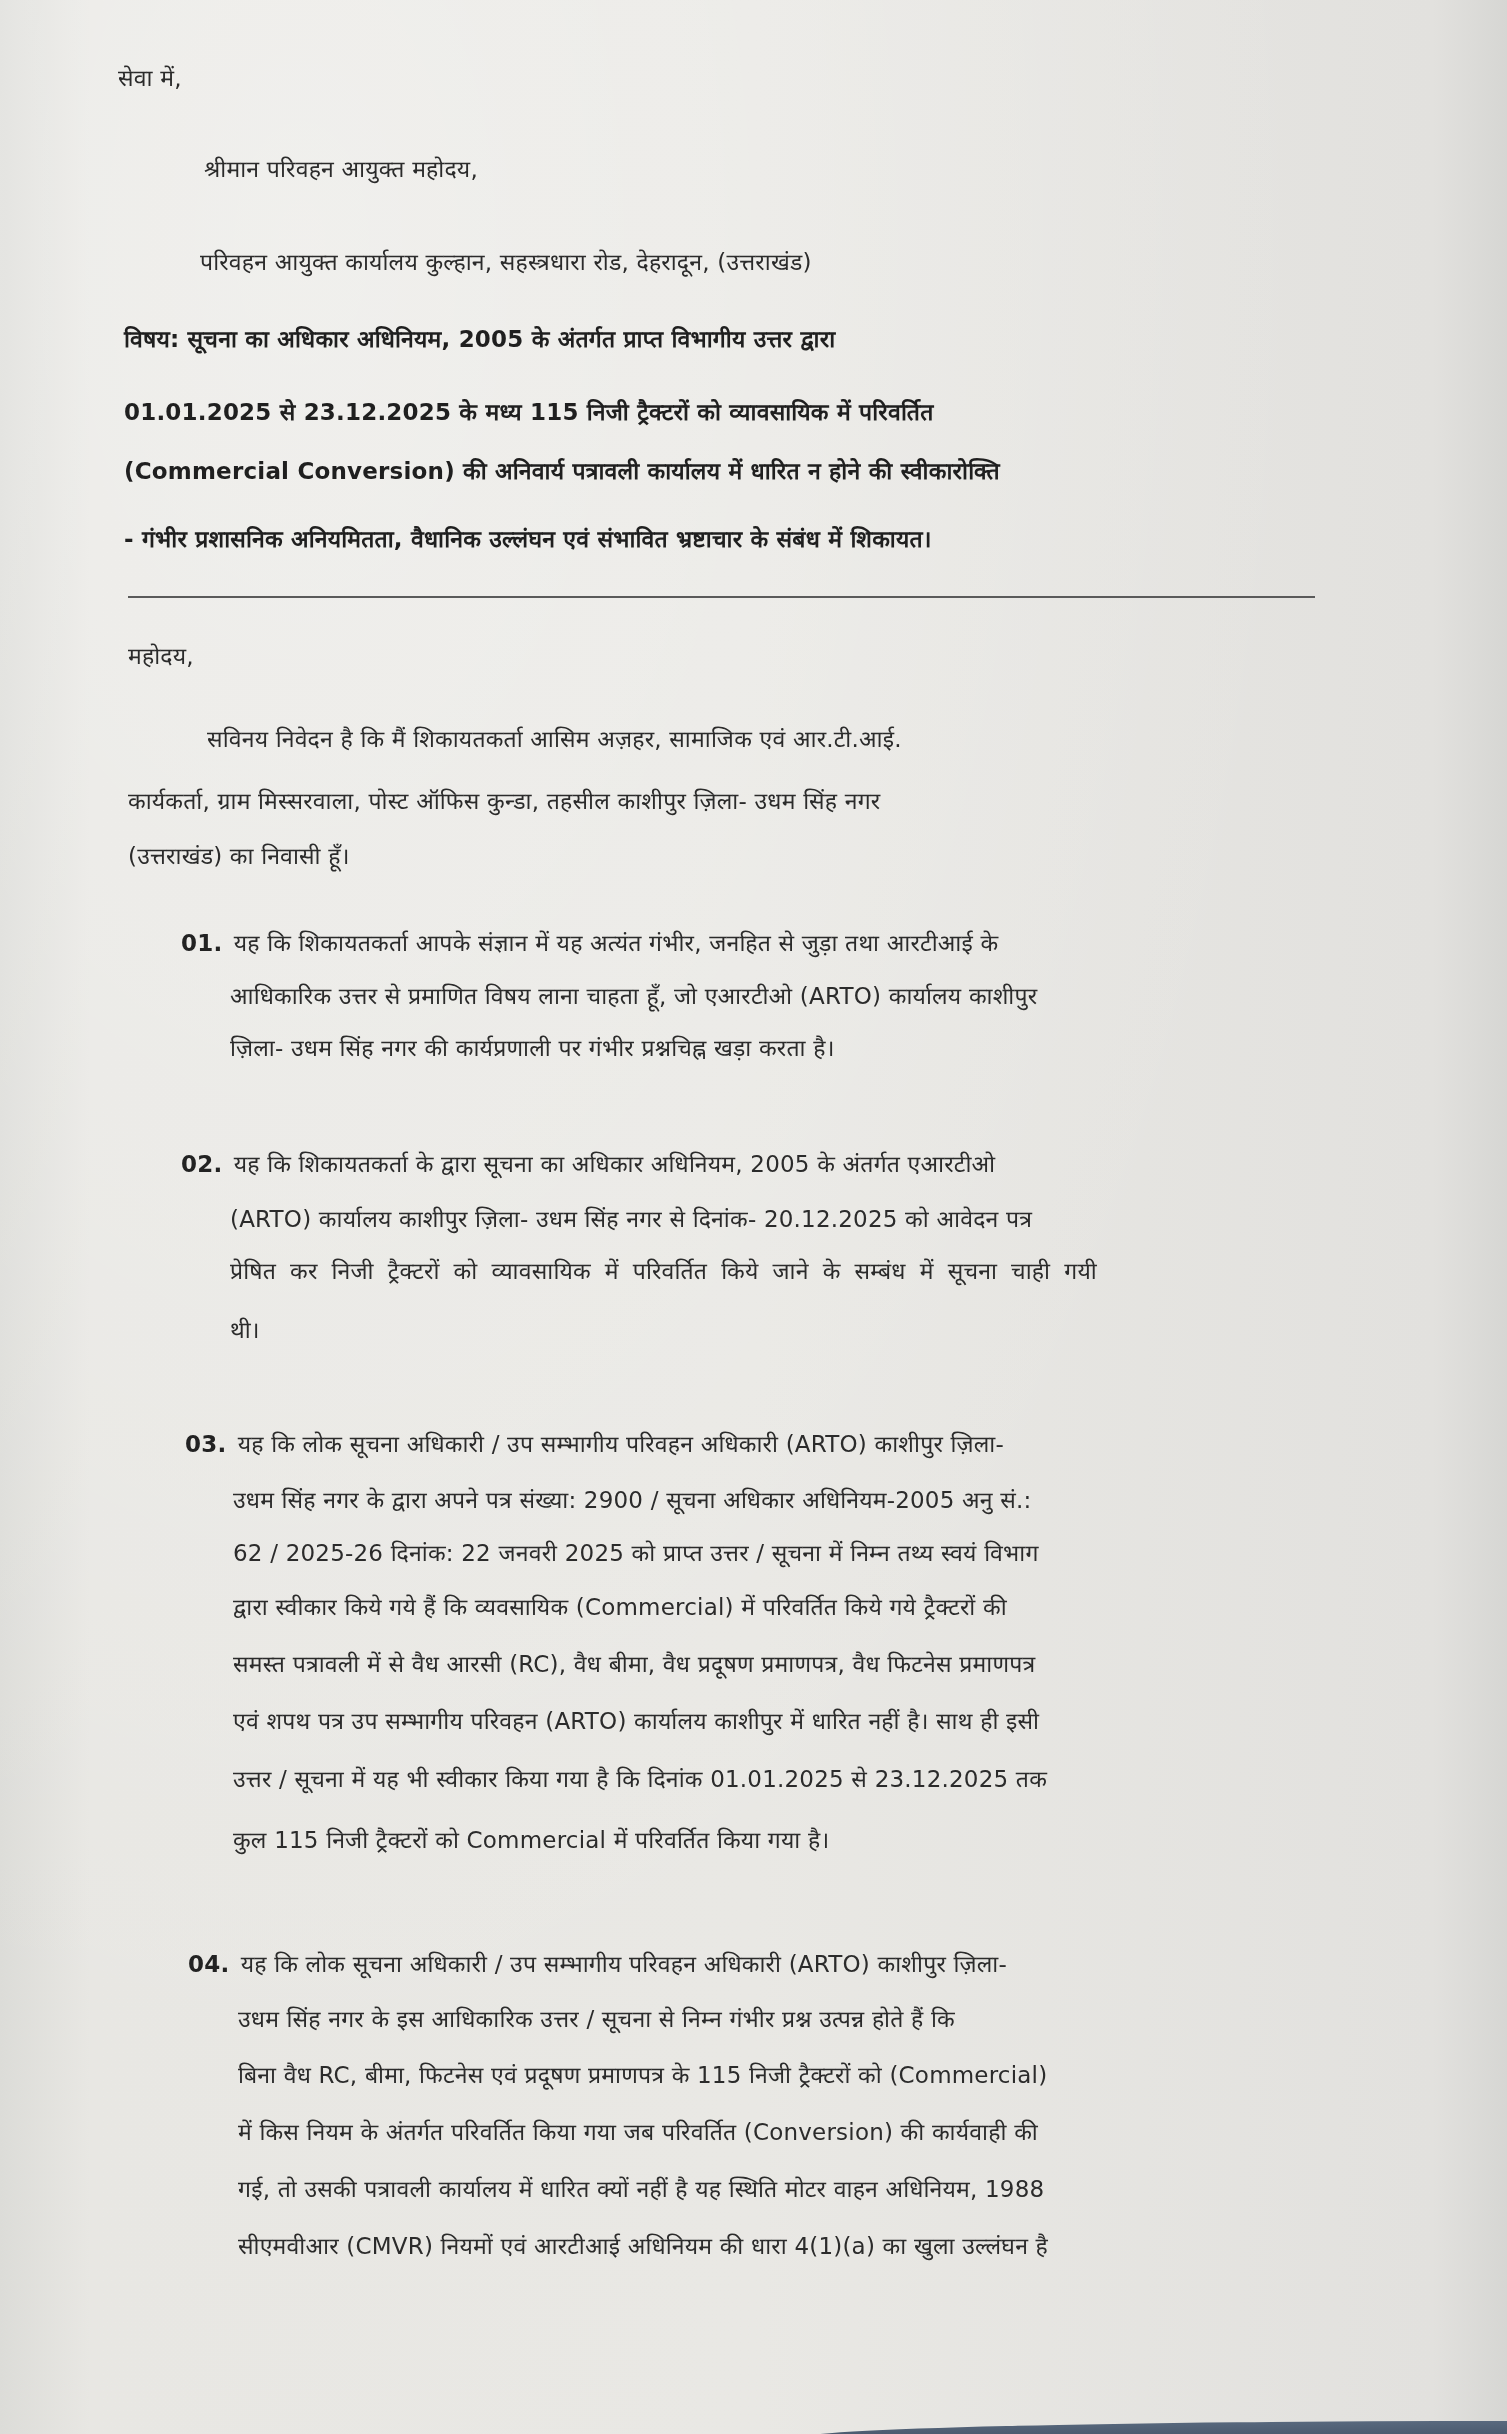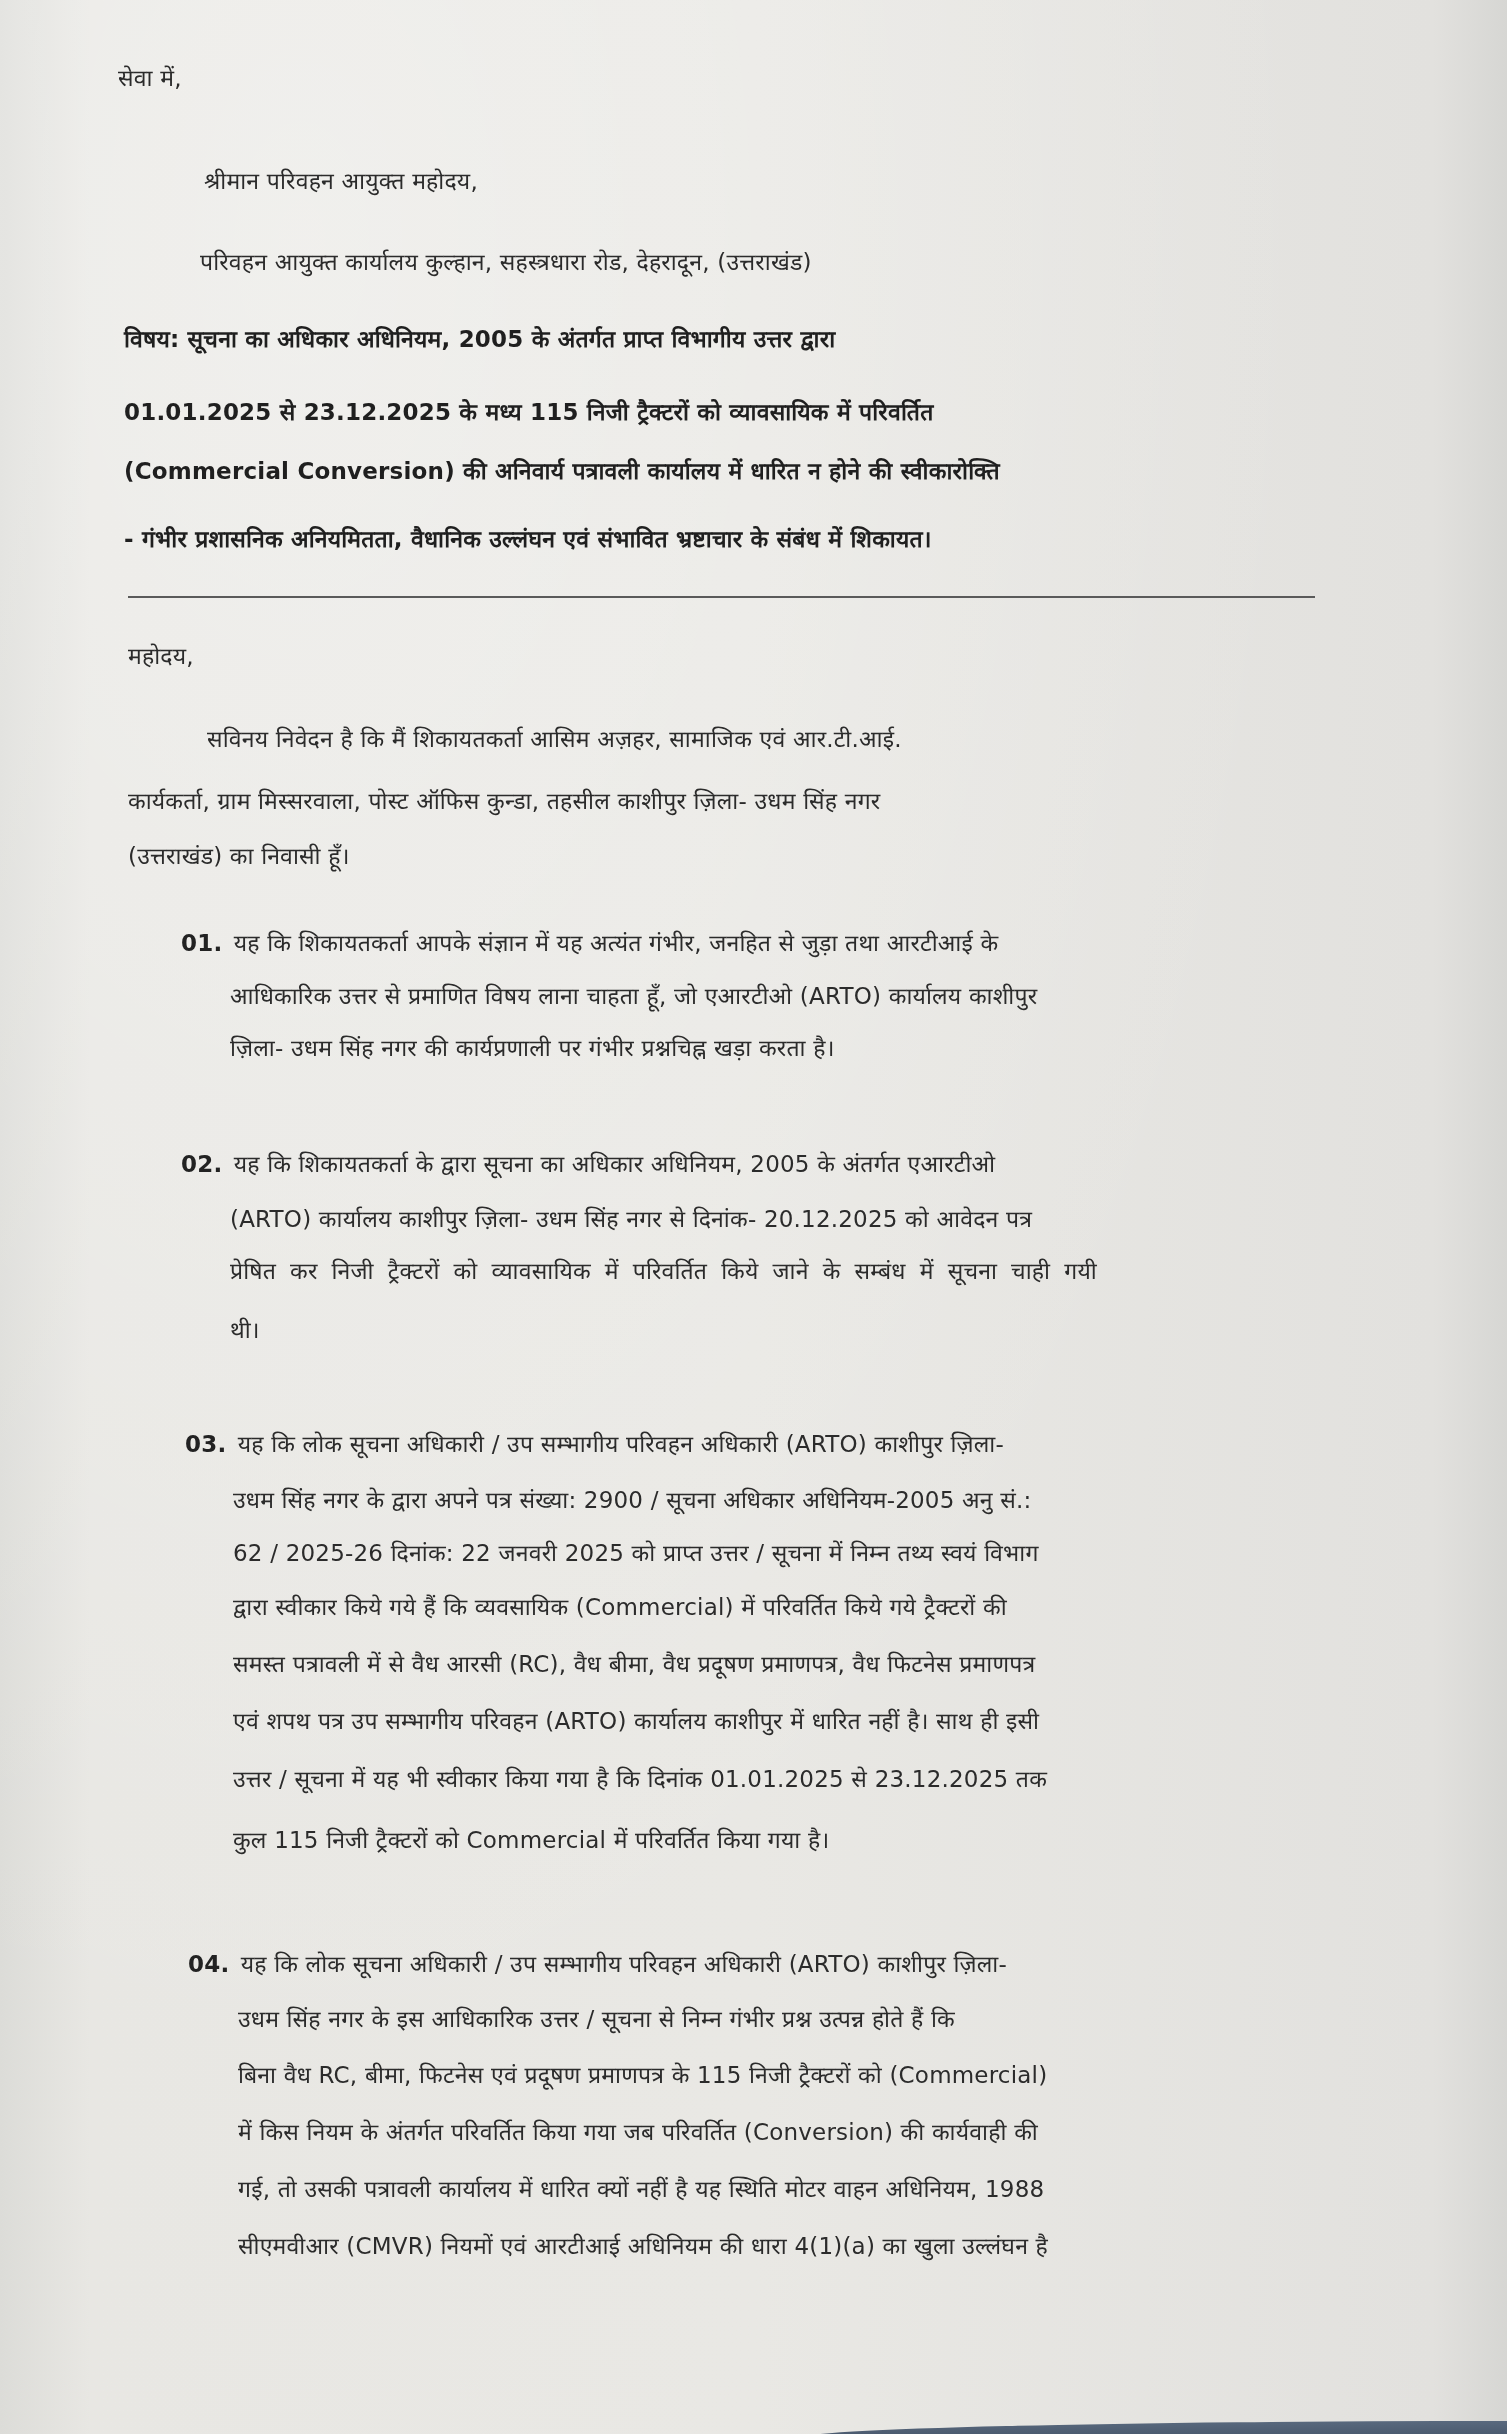--- a/index.html
+++ b/index.html
@@ -58,21 +58,21 @@
       border-top-left-radius: 100% 60%;
       background: linear-gradient(180deg, #59697e, #3b4a5e);
     }
   </style>
 </head>
 <body>
 
 <div class="page">
 
   <div class="line" style="left:118px; top:59px;">सेवा में,</div>
-  <div class="line" style="left:204px; top:150px;margin-top:12px;">श्रीमान परिवहन आयुक्त महोदय,</div>
+  <div class="line" style="left:204px; top:150px;">श्रीमान परिवहन आयुक्त महोदय,</div>
   <div class="line" style="left:200px; top:243px;">परिवहन आयुक्त कार्यालय कुल्हान, सहस्त्रधारा रोड, देहरादून, (उत्तराखंड)</div>
 
   <div class="line bold" style="left:124px; top:320px; width:1213px;">
     <span>विषय:</span>
     <span>सूचना का अधिकार अधिनियम, 2005 के अंतर्गत प्राप्त विभागीय उत्तर द्वारा</span>
   </div>
   <div class="line bold" style="left:124px; top:393px;text-align:right;">01.01.2025 से 23.12.2025 के मध्य 115 निजी ट्रैक्टरों को व्यावसायिक में परिवर्तित</div>
   <div class="line bold" style="left:124px; top:452px;">(Commercial Conversion) की अनिवार्य पत्रावली कार्यालय में धारित न होने की स्वीकारोक्ति</div>
   <div class="line bold" style="left:124px; top:520px;">- गंभीर प्रशासनिक अनियमितता, वैधानिक उल्लंघन एवं संभावित भ्रष्टाचार के संबंध में शिकायत।</div>
 

